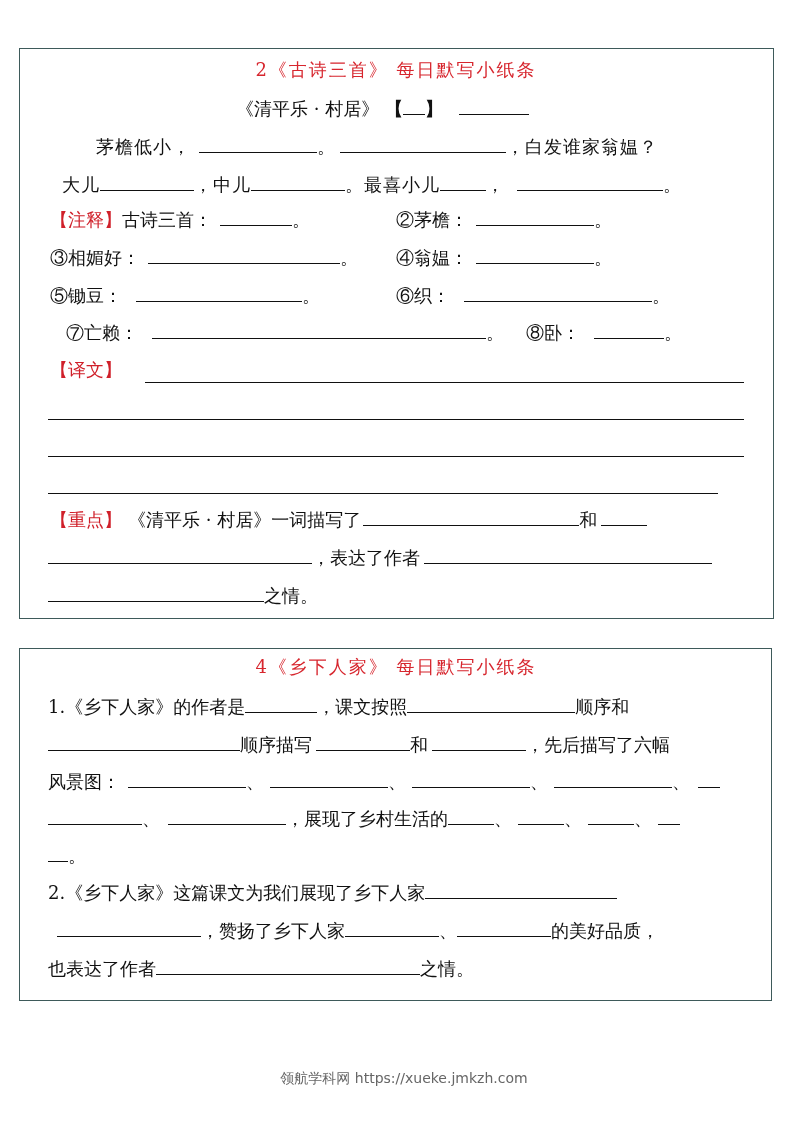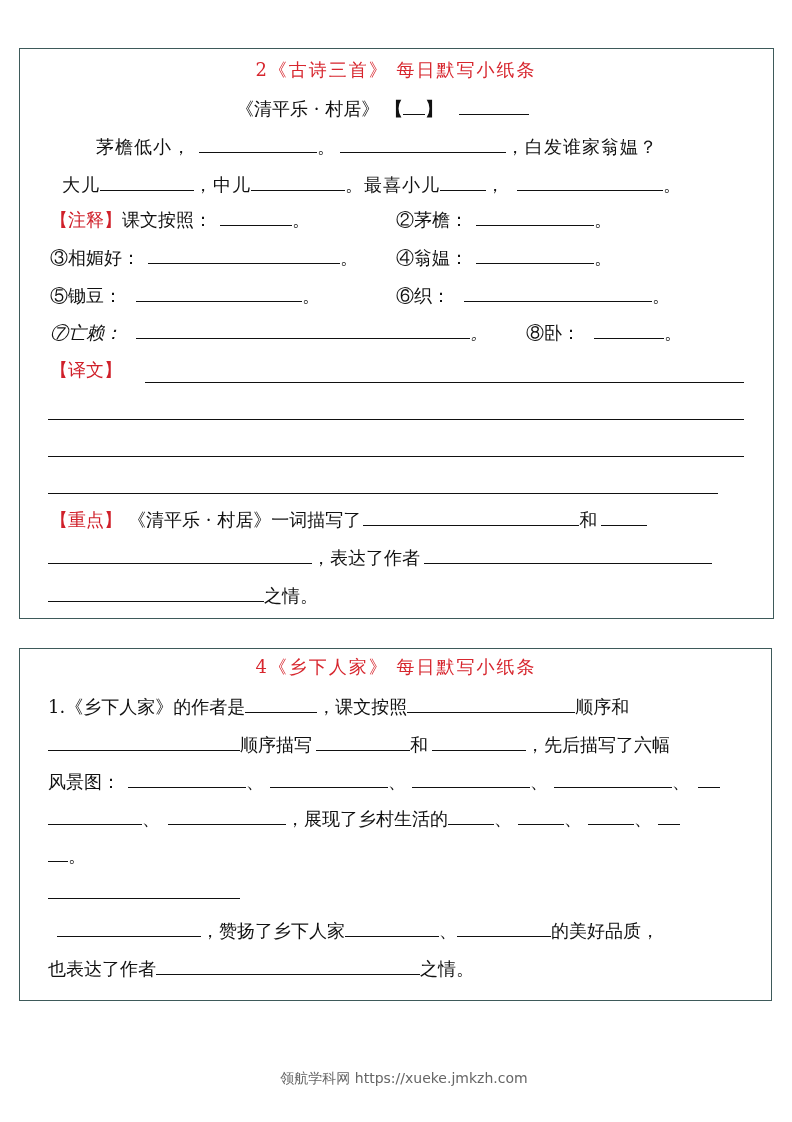--- a/index.html
+++ b/index.html
@@ -32,41 +32,41 @@
 
 <div class="line tight" style="left:96px;top:134px;">
   <span>茅檐低小，</span><span class="blank" style="width:118px;margin-left:8px;"></span><span>。</span><span class="blank" style="width:166px;margin-left:4px;"></span><span>，白发谁家翁媪？</span>
 </div>
 
 <div class="line tight" style="left:62px;top:172px;">
   <span>大儿</span><span class="blank" style="width:94px;"></span><span>，中儿</span><span class="blank" style="width:94px;"></span><span>。最喜小儿</span><span class="blank" style="width:46px;"></span><span>，</span><span class="blank" style="width:146px;margin-left:12px;"></span><span>。</span>
 </div>
 
 <div class="line" style="left:50px;top:207px;">
-  <span class="red">【注释】</span><span>课文按照：</span><span class="blank" style="width:72px;margin-left:8px;"></span><span>。</span>
+  <span class="red">【注释】</span><span>古诗三首：</span><span class="blank" style="width:72px;margin-left:8px;"></span><span>。</span>
 </div>
 <div class="line" style="left:396px;top:207px;">
   <span>②茅檐：</span><span class="blank" style="width:118px;margin-left:8px;"></span><span>。</span>
 </div>
 
 <div class="line" style="left:50px;top:245px;">
   <span>③相媚好：</span><span class="blank" style="width:192px;margin-left:8px;"></span><span>。</span>
 </div>
 <div class="line" style="left:396px;top:245px;">
   <span>④翁媪：</span><span class="blank" style="width:118px;margin-left:8px;"></span><span>。</span>
 </div>
 
 <div class="line" style="left:50px;top:283px;">
   <span>⑤锄豆：</span><span class="blank" style="width:166px;margin-left:14px;"></span><span>。</span>
 </div>
 <div class="line" style="left:396px;top:283px;">
   <span>⑥织：</span><span class="blank" style="width:188px;margin-left:14px;"></span><span>。</span>
 </div>
 
-<div class="line" style="left:50px;top:320px;font-style:italic;">
+<div class="line" style="left:66px;top:320px;">
   <span>⑦亡赖：</span><span class="blank" style="width:334px;margin-left:14px;"></span><span>。</span>
 </div>
 <div class="line" style="left:526px;top:320px;">
   <span>⑧卧：</span><span class="blank" style="width:70px;margin-left:14px;"></span><span>。</span>
 </div>
 
 <div class="line red" style="left:50px;top:358px;">【译文】</div>
 <div class="rule" style="left:145px;width:599px;top:382px;"></div>
 <div class="rule" style="left:48px;width:696px;top:419px;"></div>
 <div class="rule" style="left:48px;width:696px;top:456px;"></div>
@@ -96,21 +96,21 @@
   <span>风景图：</span><span class="blank" style="width:118px;margin-left:8px;"></span><span>、</span><span class="blank" style="width:118px;margin-left:6px;"></span><span>、</span><span class="blank" style="width:118px;margin-left:6px;"></span><span>、</span><span class="blank" style="width:118px;margin-left:6px;"></span><span>、</span><span class="blank" style="width:22px;margin-left:8px;"></span>
 </div>
 <div class="line" style="left:48px;top:806px;">
   <span class="blank" style="width:94px;"></span><span>、</span><span class="blank" style="width:118px;margin-left:8px;"></span><span>，展现了乡村生活的</span><span class="blank" style="width:46px;"></span><span>、</span><span class="blank" style="width:46px;margin-left:6px;"></span><span>、</span><span class="blank" style="width:46px;margin-left:6px;"></span><span>、</span><span class="blank" style="width:22px;margin-left:6px;"></span>
 </div>
 <div class="line" style="left:48px;top:843px;">
   <span class="blank" style="width:20px;"></span><span>。</span>
 </div>
 
 <div class="line" style="left:48px;top:880px;">
-  <span class="blank" style="width:192px;"></span>
+  <span>2.《乡下人家》这篇课文为我们展现了乡下人家</span><span class="blank" style="width:192px;"></span>
 </div>
 <div class="line" style="left:57px;top:918px;">
   <span class="blank" style="width:144px;"></span><span>，赞扬了乡下人家</span><span class="blank" style="width:94px;"></span><span>、</span><span class="blank" style="width:94px;"></span><span>的美好品质，</span>
 </div>
 <div class="line" style="left:48px;top:956px;">
   <span>也表达了作者</span><span class="blank" style="width:264px;"></span><span>之情。</span>
 </div>
 
 <div class="footer">领航学科网 https://xueke.jmkzh.com</div>
 

